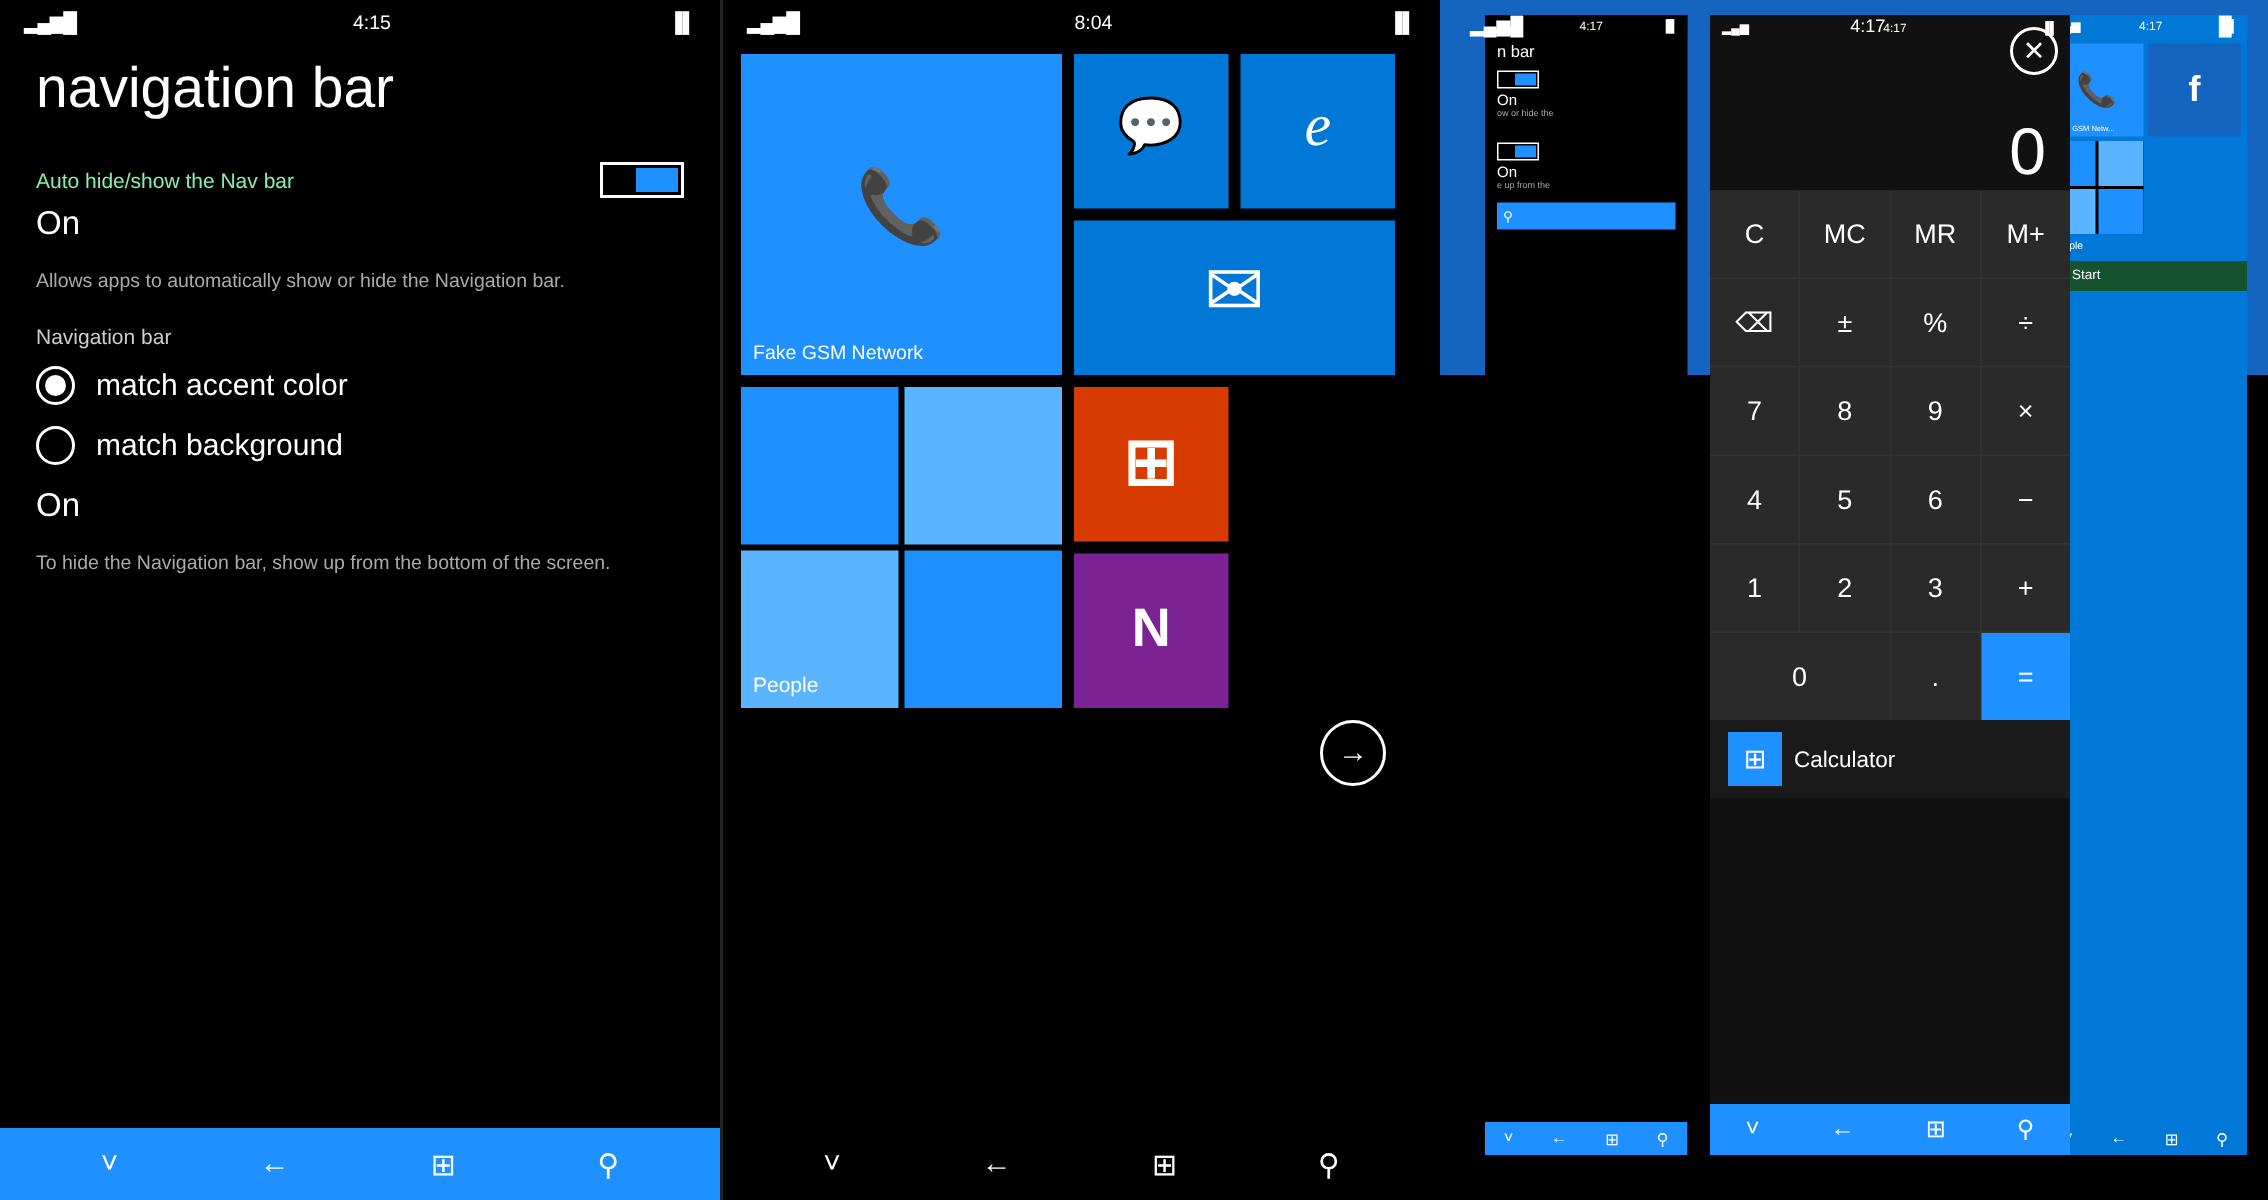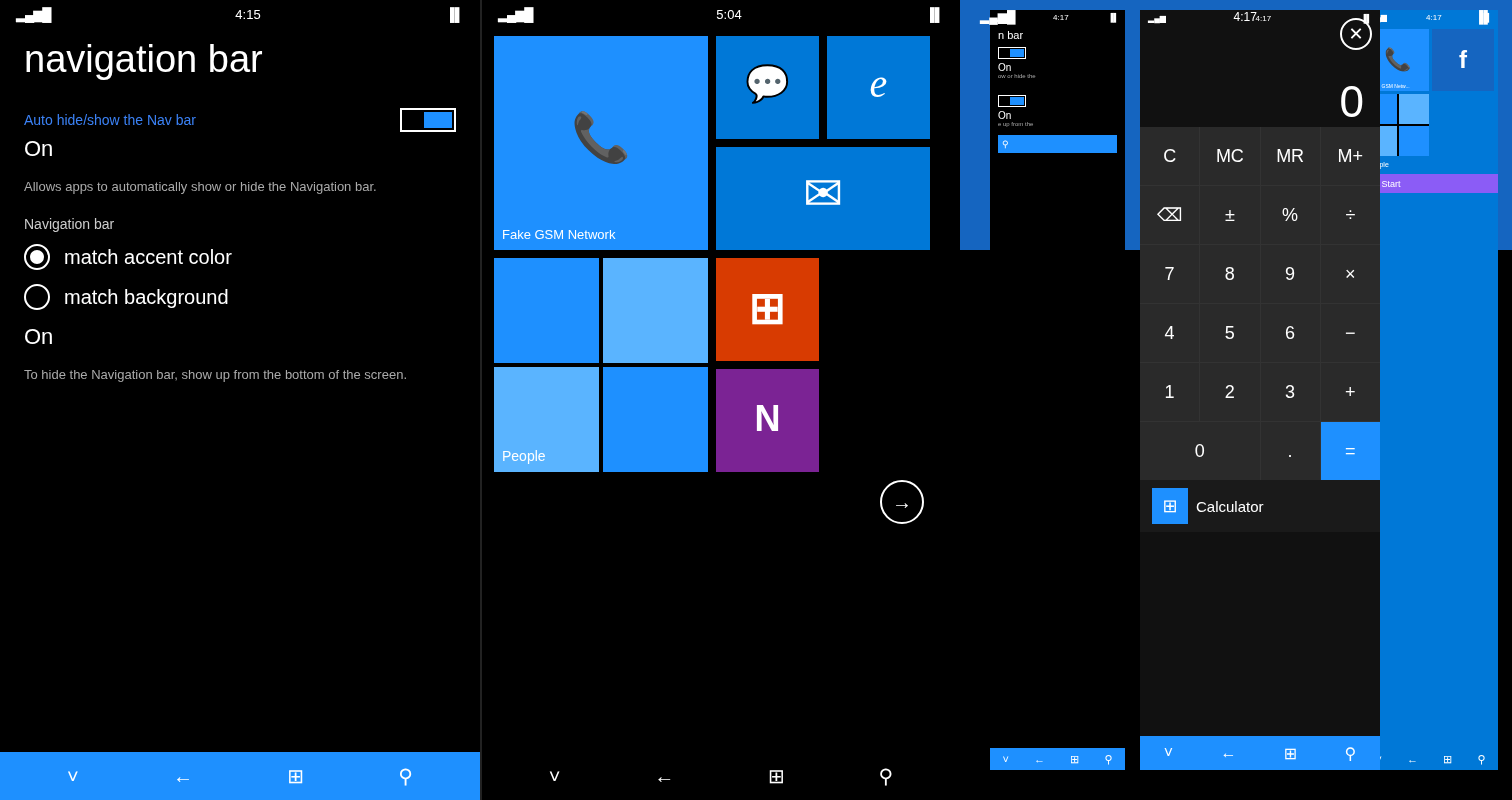--- a/index.html
+++ b/index.html
@@ -66,21 +66,21 @@
 
     .setting-row-header {
       display: flex;
       justify-content: space-between;
       align-items: center;
       margin-bottom: 4px;
     }
 
     .setting-row-label {
       font-size: 14px;
-      color: #3b82f6;
+      color: #86efac;
     }
 
     .setting-value {
       font-size: 22px;
       font-weight: 300;
     }
 
     .toggle-switch {
       display: flex;
       align-items: center;
@@ -523,23 +523,23 @@
       height: 22px;
       background: #0078d7;
       display: flex;
       align-items: center;
       justify-content: space-around;
       font-size: 11px;
       color: #fff;
     }
 
     .sp-start-row {
-      background: #8b5cf6;
-      display: flex;
-      align-items: center;
+      background: #14532d;
+      display: flex;
+      align-items: flex-start;
       gap: 4px;
       padding: 4px 6px;
       margin-top: 2px;
     }
 
     .sp-start-icon {
       font-size: 10px;
       color: #fff;
     }
 
@@ -607,21 +607,21 @@
     <span class="bottom-nav-icon">←</span>
     <span class="bottom-nav-icon">⊞</span>
     <span class="bottom-nav-icon">⚲</span>
   </div>
 </div>
 
 <div class="phone-panel panel-start">
 
   <div class="status-bar">
     <span class="signal-bars">▂▄▆█</span>
-    <span>5:04</span>
+    <span>8:04</span>
     <div class="right-icons">
       <span>▐▌</span>
     </div>
   </div>
 
   <div class="tiles-area">
 
     <div class="tile-row">
 
       <div class="tile tile-large tile-blue">

